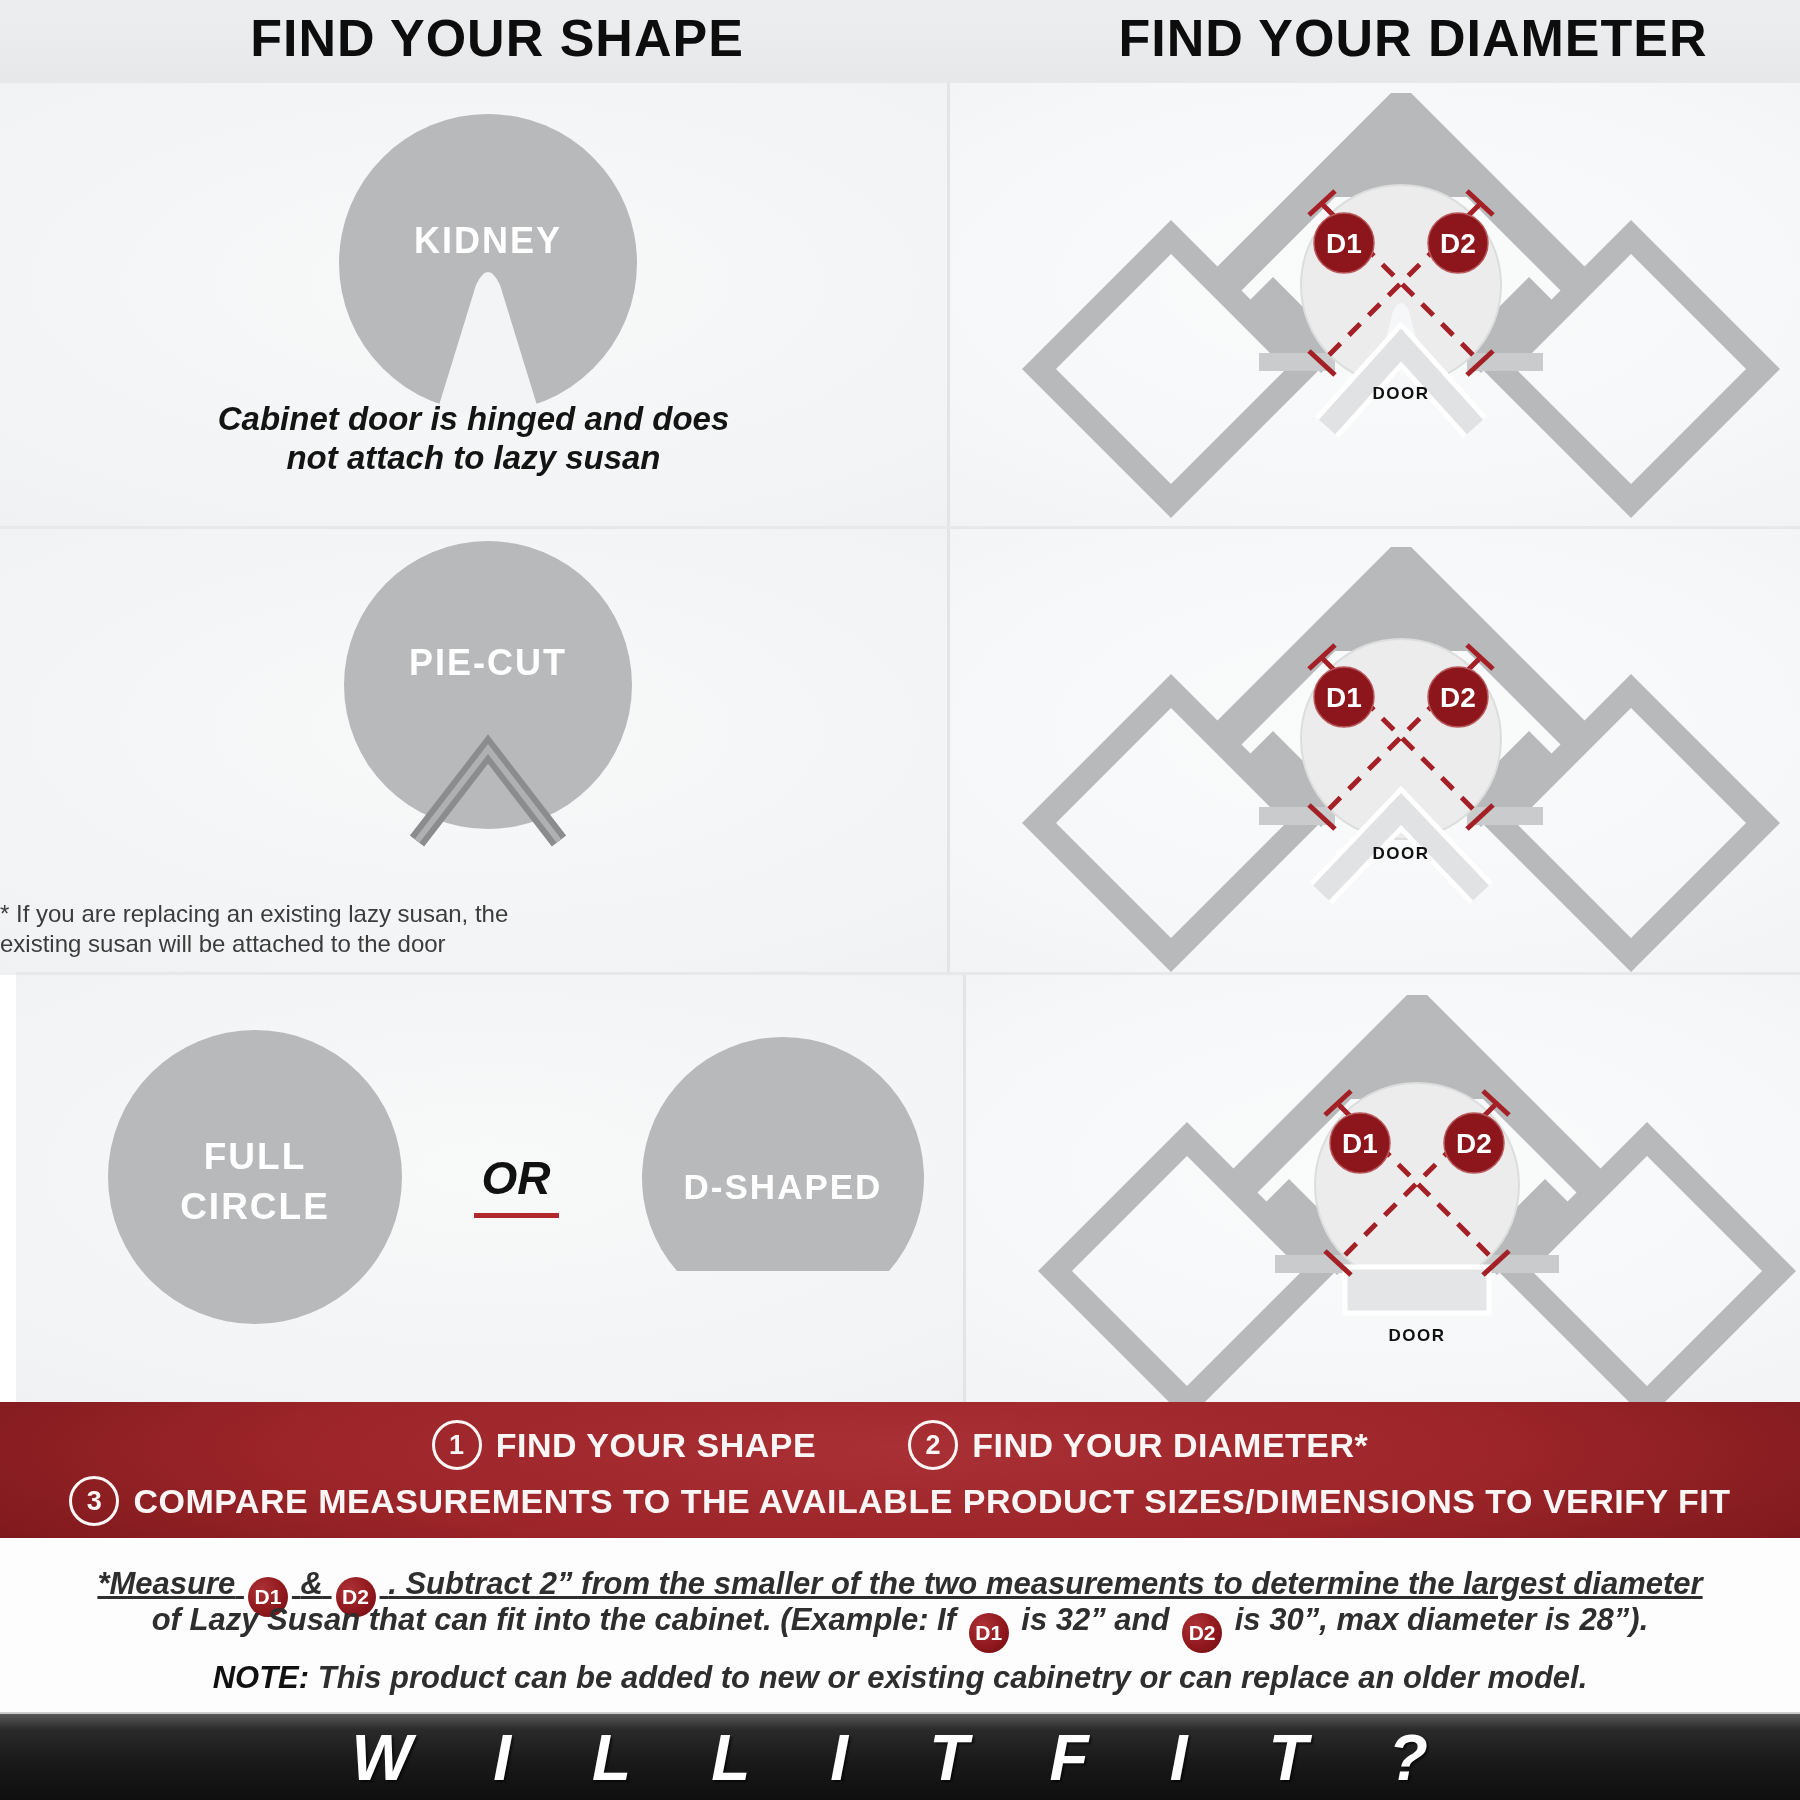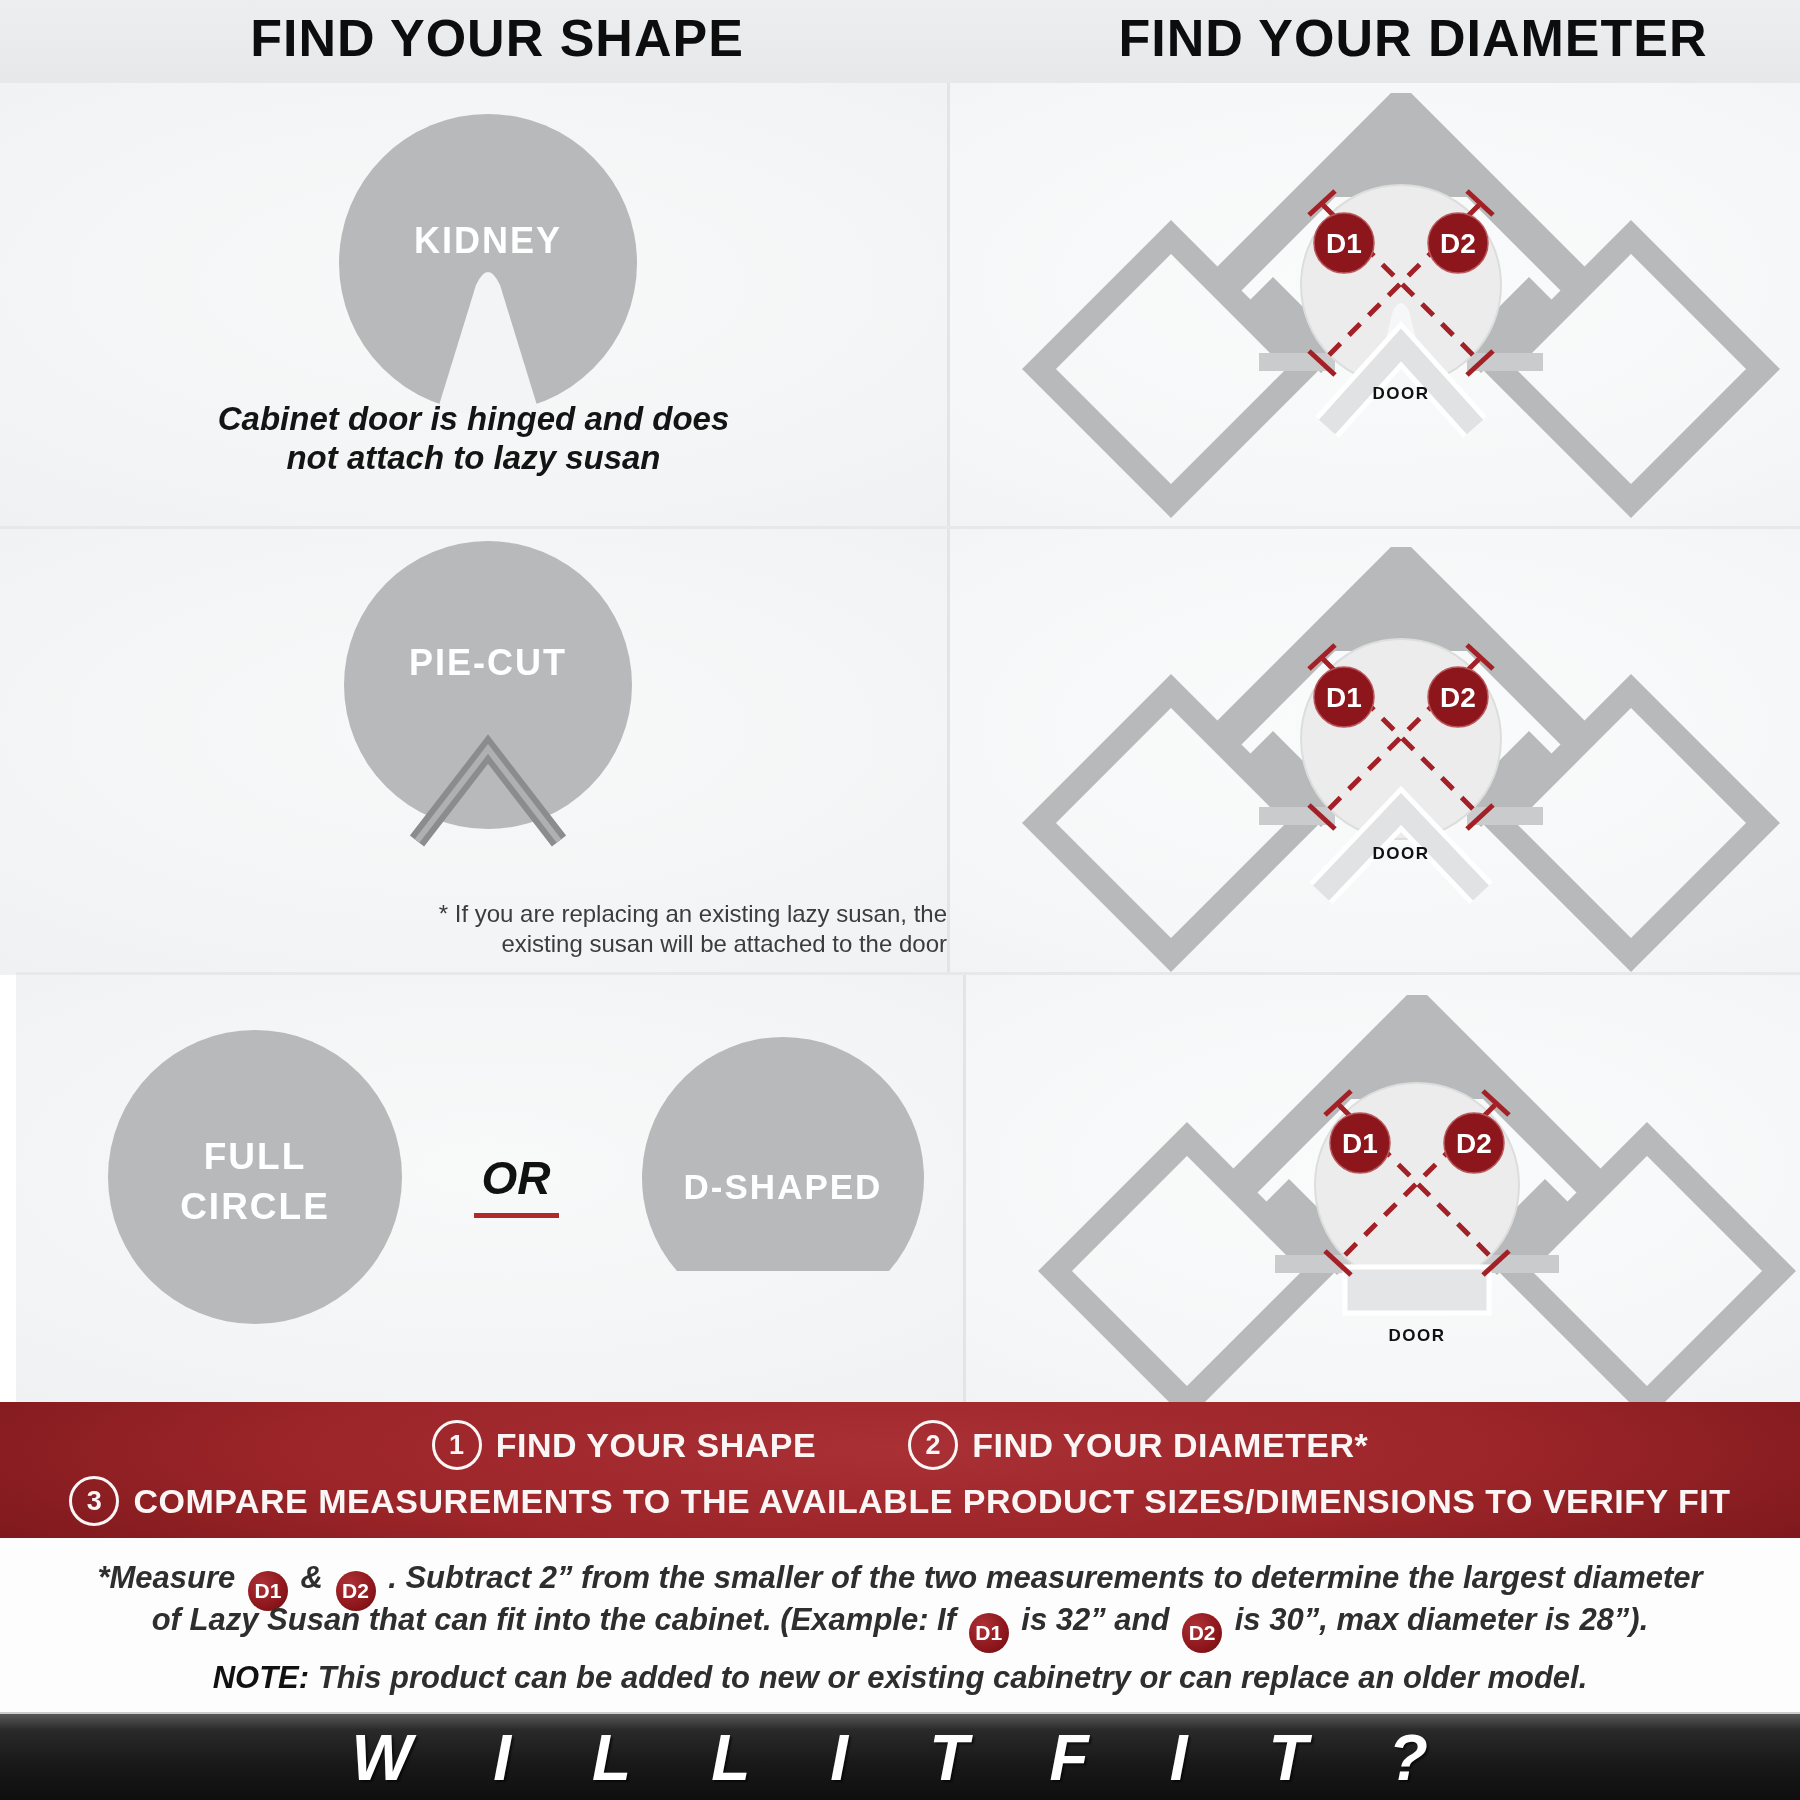--- a/index.html
+++ b/index.html
@@ -21,21 +21,21 @@
   .row3{top:972px;height:430px;border-top:3px solid #e6e8ea;margin-left:16px;}
   .cell-l{position:absolute;left:0;top:0;width:947px;height:100%;
        background:radial-gradient(ellipse 80% 70% at 50% 45%, #f8f9f9 0%, #f3f4f5 70%, #eff1f2 100%);}
   .cell-r{position:absolute;left:950px;top:0;width:850px;height:100%;
        background:radial-gradient(ellipse 80% 70% at 50% 45%, #fafbfb 0%, #f6f7f8 70%, #f2f3f4 100%);}
   .vdiv{position:absolute;left:947px;top:0;width:3px;height:100%;background:#e2e4e6;}
 
   .shape-svg{position:absolute;}
   .cap{position:absolute;left:0;width:947px;text-align:center;color:#141414;
        font-style:italic;font-weight:bold;font-size:33px;line-height:39px;}
-  .cap-sub{position:absolute;left:0;width:947px;text-align:right;color:#3c3c3c;
+  .cap-sub{position:absolute;left:0;width:947px;text-align:left;color:#3c3c3c;
        font-size:24px;line-height:30px;font-weight:normal;}
   .or-wrap{position:absolute;left:440px;top:176px;width:120px;text-align:center;}
   .or-txt{display:inline-block;font-size:46px;font-weight:800;font-style:italic;color:#111;
        border-bottom:5px solid #b3282d;padding:0 8px 8px;}
 
   .diag-svg{position:absolute;left:71px;}
 
   
   .redbar{position:absolute;left:0;top:1402px;width:1800px;height:136px;
       background:radial-gradient(ellipse 75% 160% at 50% 35%, #a93034 0%, #9c2529 45%, #7d181c 80%, #5f0e11 100%);}
@@ -44,21 +44,21 @@
   .redbar .l1{top:18px;gap:92px;}
   .redbar .l2{top:74px;}
   .step{display:flex;align-items:center;gap:14px;}
   .cnum{display:inline-flex;align-items:center;justify-content:center;width:44px;height:44px;
       border:3px solid #fbf6f6;border-radius:50%;font-size:27px;font-weight:800;flex:0 0 auto;}
 
   
   .footnote{position:absolute;left:0;top:1538px;width:1800px;height:174px;background:#fdfdfd;color:#262626;}
   .fline{position:absolute;left:0;width:1800px;text-align:center;font-style:italic;font-size:31px;
       font-weight:bold;color:#2e2e2e;white-space:nowrap;}
-  .f1{top:22px;}
+  .f1{top:28px;text-decoration:underline;}
   .f2{top:64px;}
   .fnote{top:122px;font-weight:bold;}
   .fnote .nlabel{font-weight:800;font-style:italic;color:#111;}
   .dbadge{display:inline-flex;align-items:center;justify-content:center;width:40px;height:40px;
       border-radius:50%;background:radial-gradient(circle at 35% 32%, #ad3136 0%, #8c161b 62%, #690e12 100%);
       color:#fff;font-style:normal;font-weight:800;font-size:21px;vertical-align:-10px;margin:0 4px;}
 
   
   .blackbar{position:absolute;left:0;top:1712px;width:1800px;height:88px;
       background:linear-gradient(#585858 0%, #2a2a2a 18%, #191919 55%, #0e0e0e 100%);

